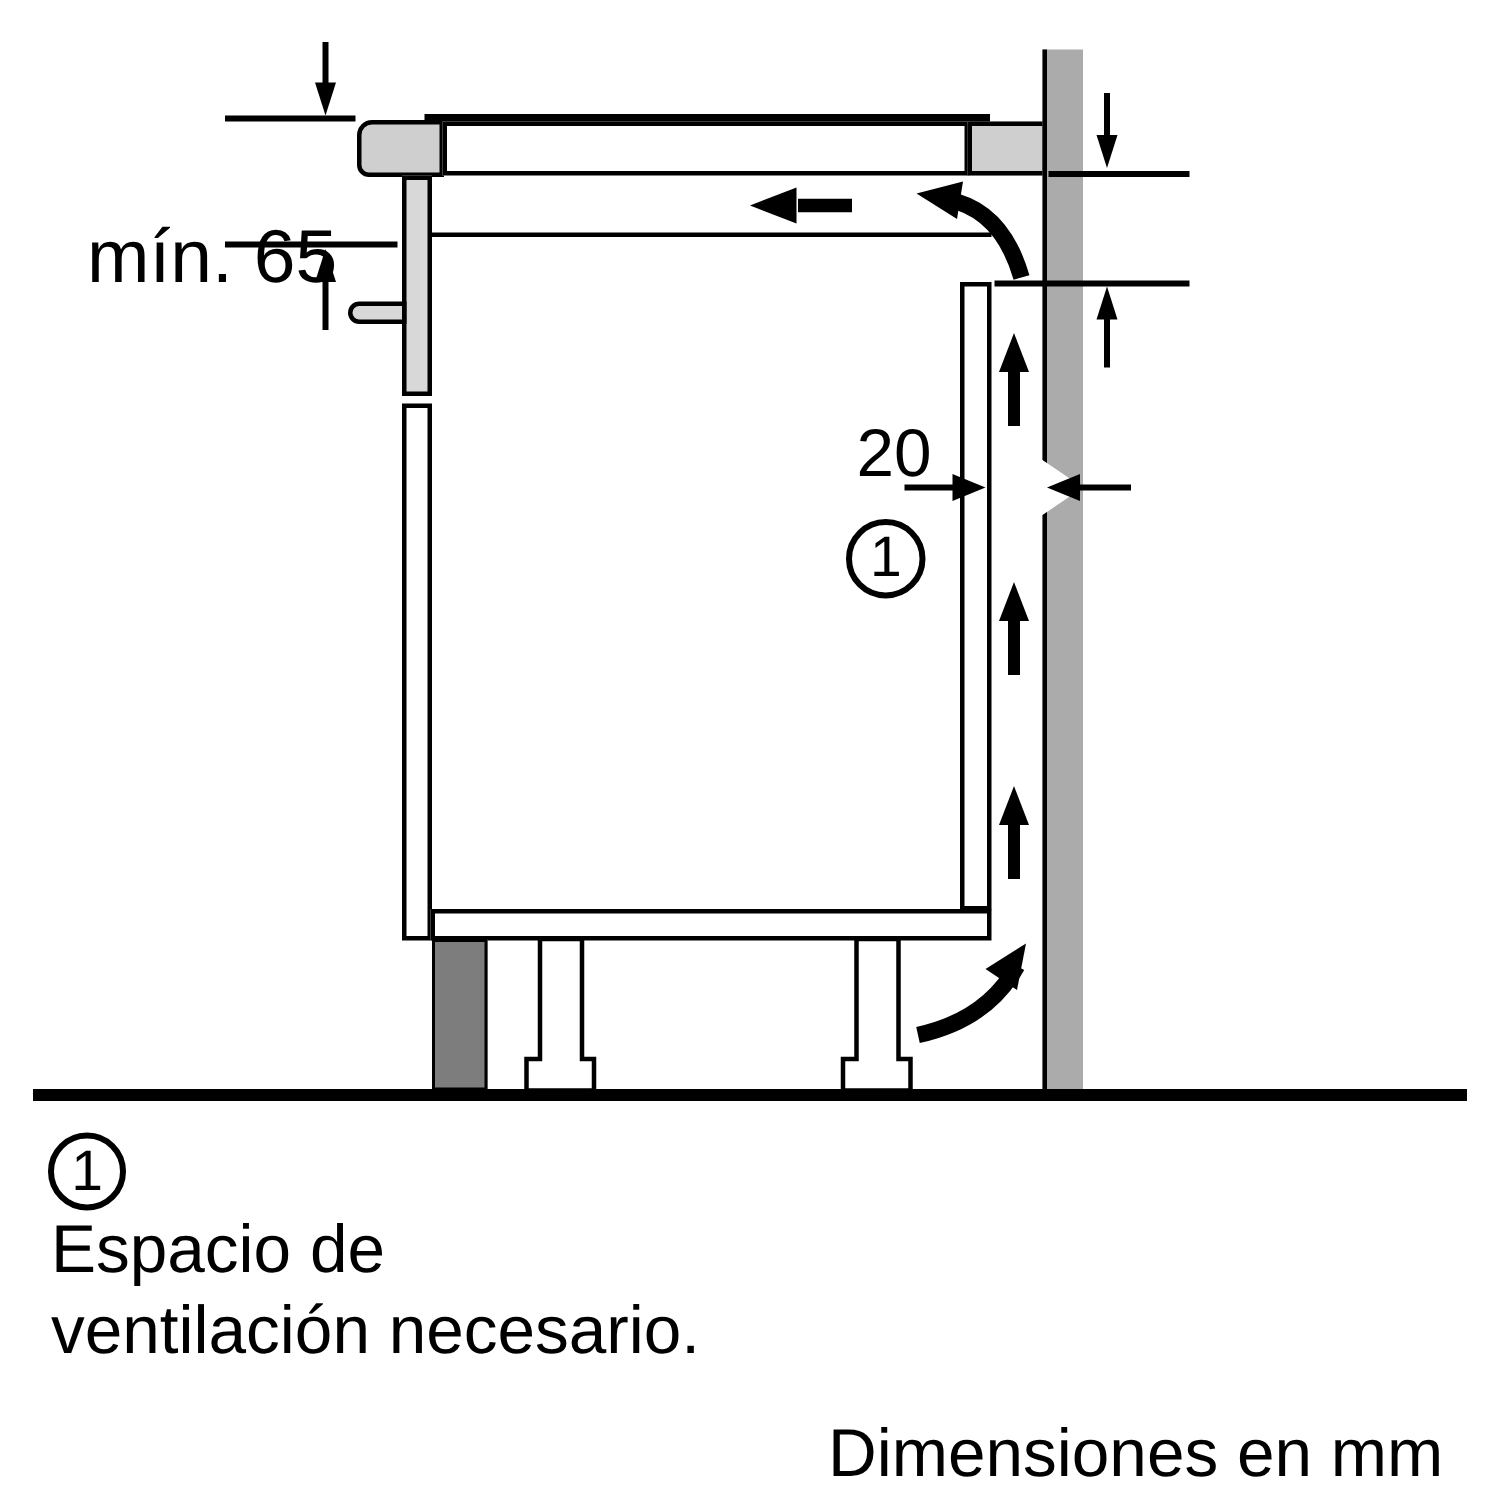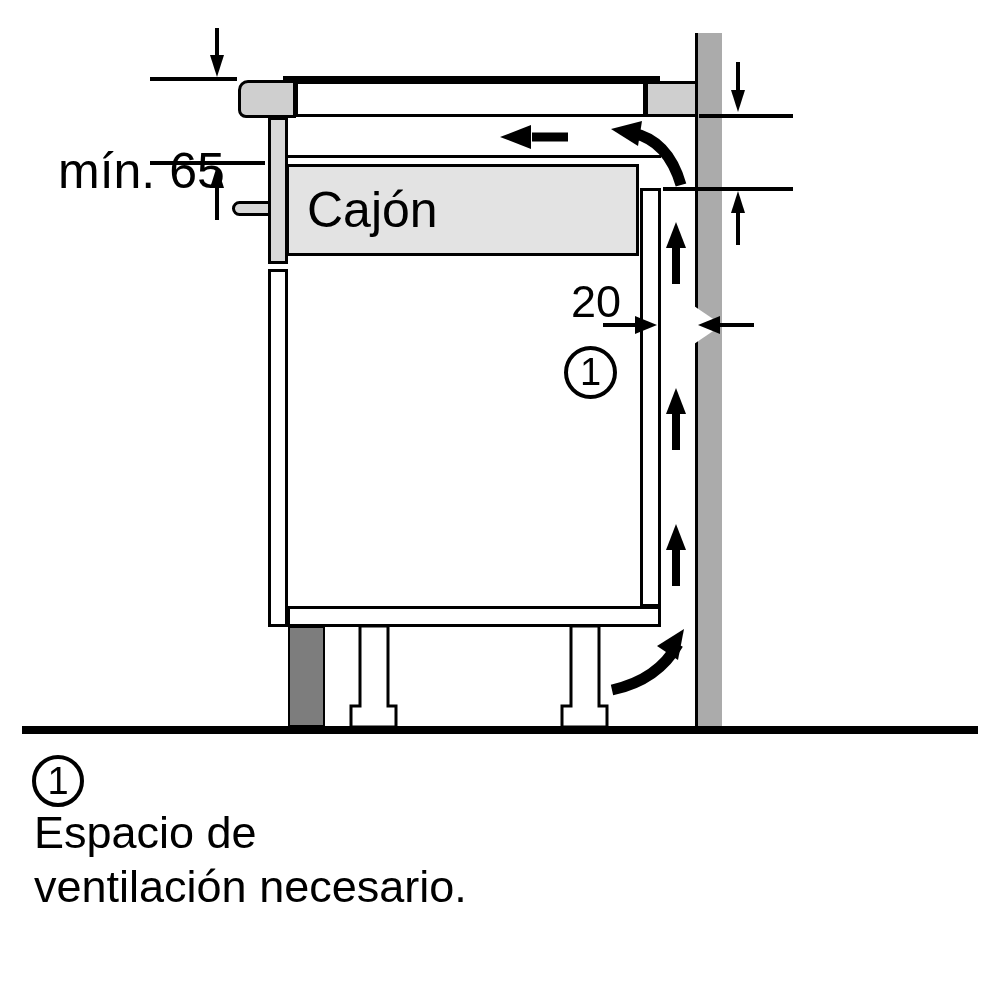--- a/index.html
+++ b/index.html
@@ -43,23 +43,20 @@
   <div class="abs worktop" style="left:645px;top:81px;width:53px;height:36px;"></div>
 
   <div class="abs" style="left:695px;top:33px;width:27px;height:694px;background:var(--wall,#ababab);border-left:3px solid var(--line,#000);"></div>
 
   <div class="abs front" style="left:268px;top:117px;width:20px;height:147px;"></div>
 
   <div class="abs front" style="left:232px;top:201px;width:39px;height:15px;border-radius:8px 0 0 8px;"></div>
 
   <div class="abs blackbar" style="left:287px;top:155px;width:374px;height:3px;"></div>
 
-  <div class="abs" style="left:286px;top:164px;width:353px;height:92px;background:var(--drawer_box,#e3e3e3);border:3px solid var(--line,#000);display:flex;align-items:center;">
-    <span class="lbl" style="position:static;font-size:50px;padding-left:18px;">Cajón</span>
-  </div>
 
   <div class="abs white-part" style="left:268px;top:269px;width:20px;height:358px;"></div>
 
   <div class="abs white-part" style="left:640px;top:188px;width:21px;height:419px;"></div>
 
   <div class="abs white-part" style="left:287px;top:606px;width:374px;height:21px;"></div>
 
   <div class="abs" style="left:288px;top:626px;width:37px;height:101px;background:var(--plinth,#7d7d7d);border:2px solid var(--line,#000);"></div>
 
   <div class="abs blackbar" style="left:22px;top:726px;width:956px;height:8px;"></div>
@@ -69,20 +66,21 @@
 
   <div class="callout" style="left:564px;top:346px;">
     <span>1</span>
   </div>
 
   <div class="callout" style="left:32px;top:755px;width:52px;height:52px;">
     <span>1</span>
   </div>
   <div class="note" style="left:34px;top:806px;">Espacio de</div>
   <div class="note" style="left:34px;top:860px;">ventilación necesario.</div>
+  <div class="lbl small-lbl" style="left:552px;top:946px;">Dimensiones en mm</div>
 
   <svg width="1000" height="1000" viewBox="0 0 1000 1000">
 
     <polygon points="360,626 388,626 388,706 396,706 396,727 351,727 351,706 360,706" fill="#ffffff" stroke="#000" stroke-width="3"></polygon>
     <polygon points="571,626 599,626 599,706 607,706 607,727 562,727 562,706 571,706" fill="#ffffff" stroke="#000" stroke-width="3"></polygon>
 
     <polygon points="694,306 694,344 722,325" fill="#ffffff"></polygon>
 
     <line class="ink" x1="150" y1="79" x2="237" y2="79" stroke-width="4"></line>
     <line class="ink" x1="150" y1="163" x2="265" y2="163" stroke-width="4"></line>

